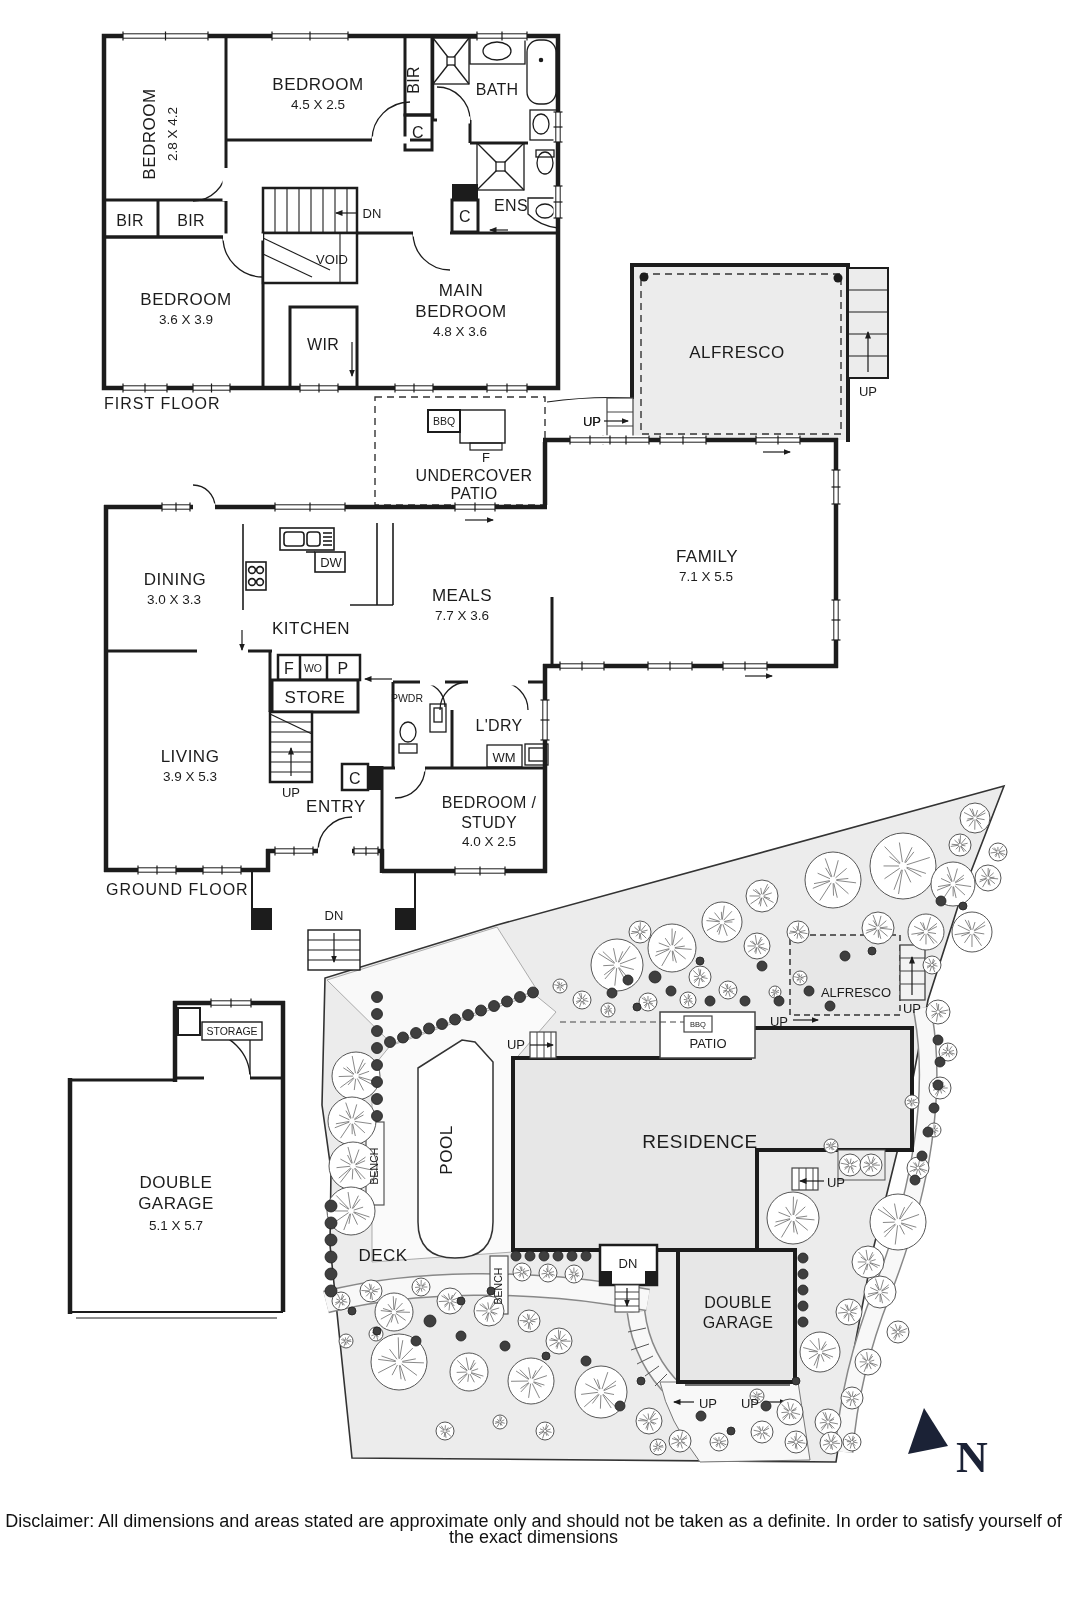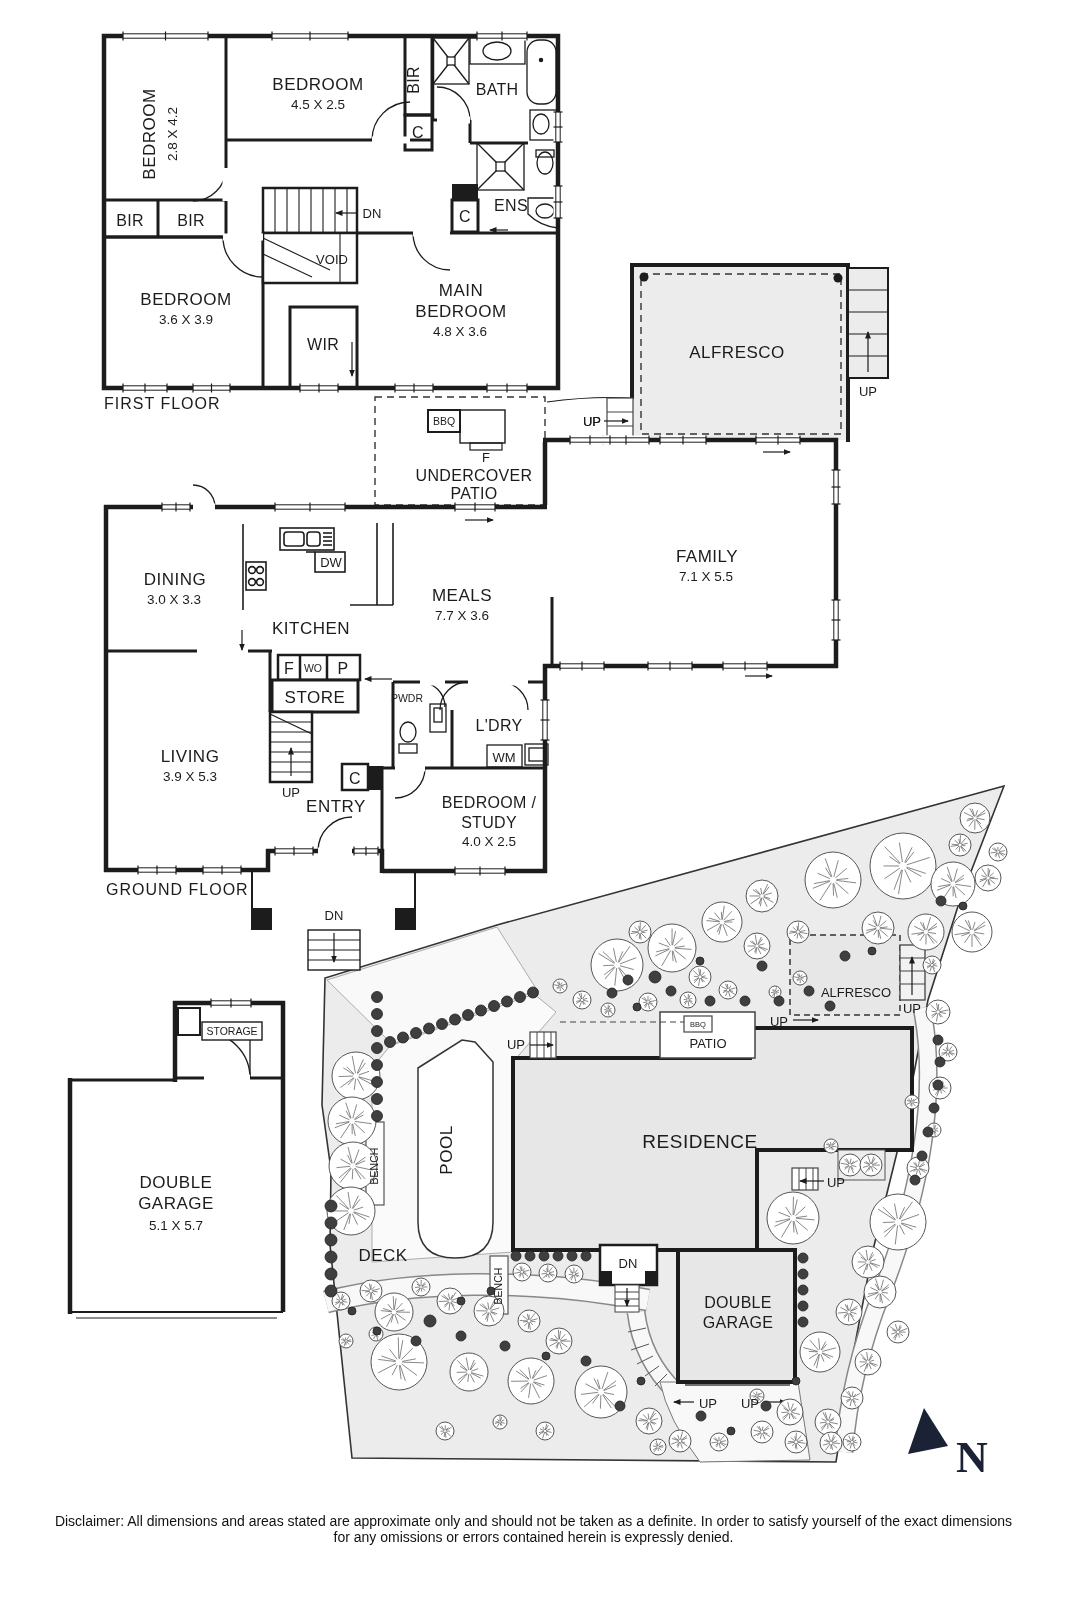--- a/index.html
+++ b/index.html
@@ -9,21 +9,21 @@
   text{fill:#1c1c1c;font-family:"Liberation Sans",sans-serif;}
   .room{font-size:17px;letter-spacing:.5px;}
   .room-l{font-size:16px;letter-spacing:.3px;}
   .dims{font-size:13.5px;}
   .small{font-size:13px;}
   .tiny{font-size:10.5px;}
   .micro{font-size:7.5px;}
   .sect{font-size:16px;letter-spacing:1px;}
   .mid{text-anchor:middle;}
   #disclaimer{position:absolute;left:0;top:1514px;width:1067px;text-align:center;
-      font-size:14px;line-height:15.5px;color:#111;}
+      font-size:18px;line-height:15.5px;color:#111;}
   .n-letter{font-family:"Liberation Serif",serif;font-weight:bold;font-size:44px;fill:#1b2236;}
 </style>
 </head>
 <body>
 
 <div id="page">
 <svg width="1067" height="1600" viewBox="0 0 1067 1600">
   <defs>
     <marker id="ah" markerWidth="9" markerHeight="8" refX="6.5" refY="3" orient="auto" markerUnits="userSpaceOnUse">
       <path d="M0,0 L7.5,3 L0,6 Z" fill="#1c1c1c"></path>
@@ -2111,15 +2111,14 @@
       </g>
 
   <g id="compass">
     <polygon points="924,1408 948,1446 908,1454" fill="#1b2236"></polygon>
     <text class="n-letter mid" x="972" y="1472">N</text>
   </g>
 </svg>
 
 <div id="disclaimer">
   <div>Disclaimer: All dimensions and areas stated are approximate only and should not be taken as a definite. In order to satisfy yourself of the exact dimensions</div>
-  <div>for any omissions or errors contained herein is expressly denied.</div>
 </div>
 </div>
 
 </body></html>

